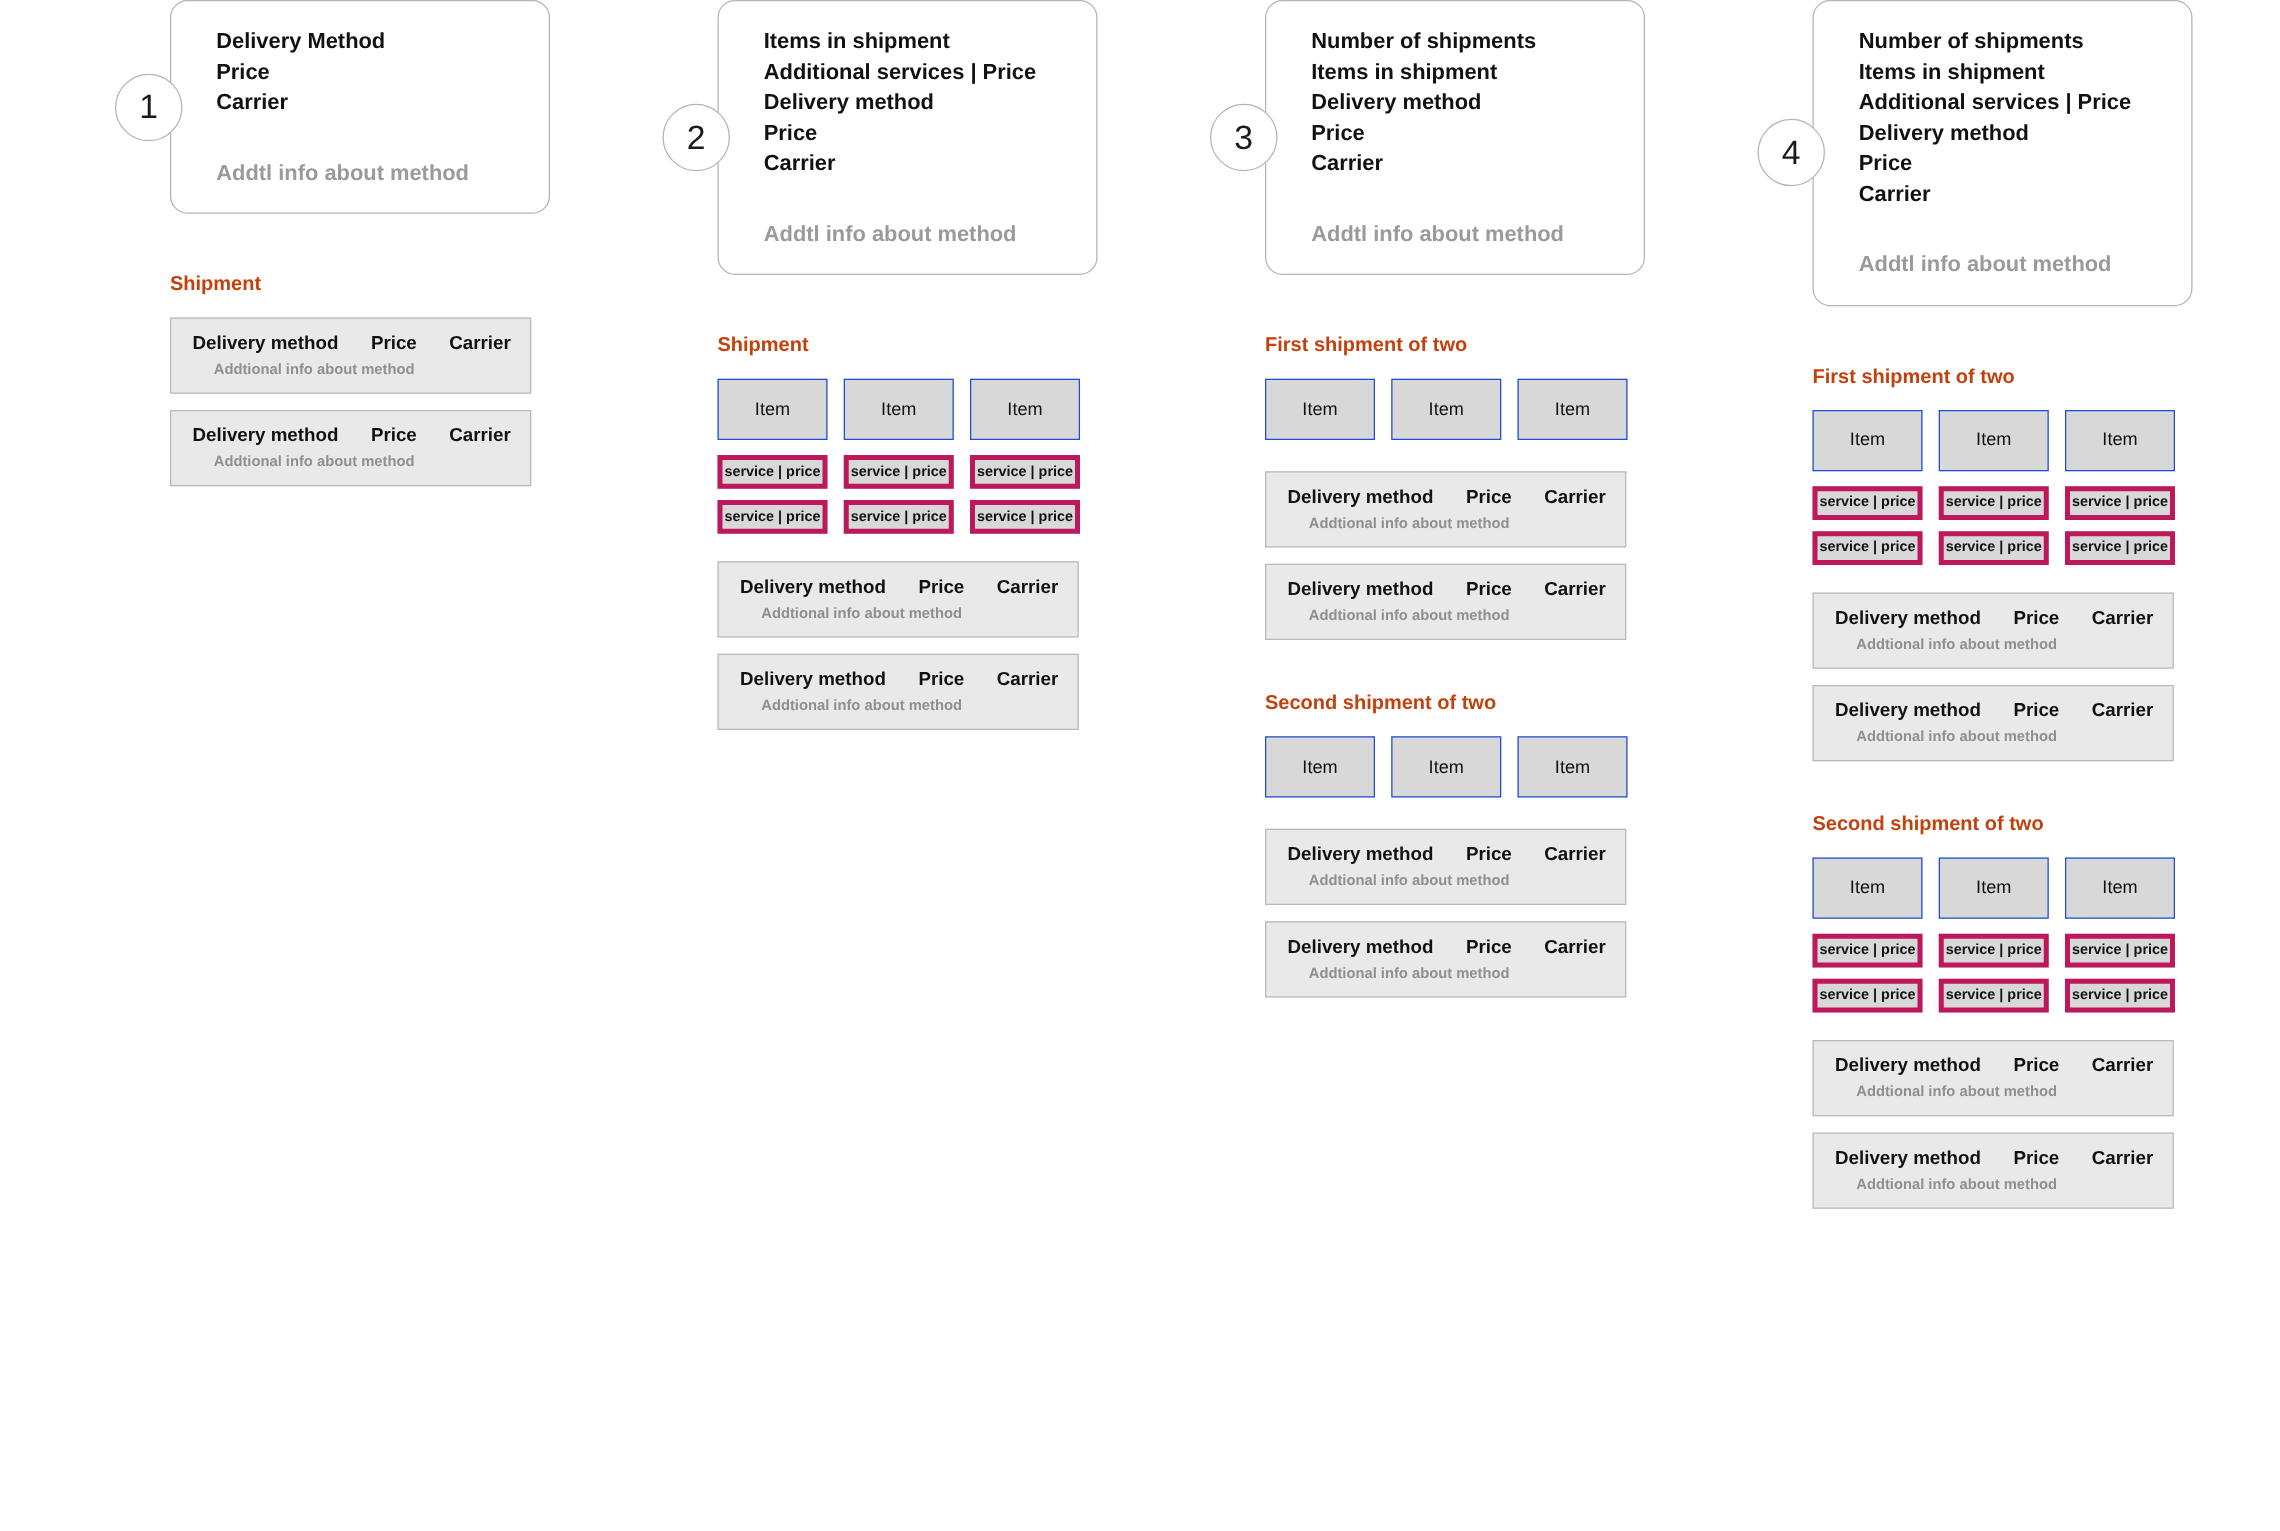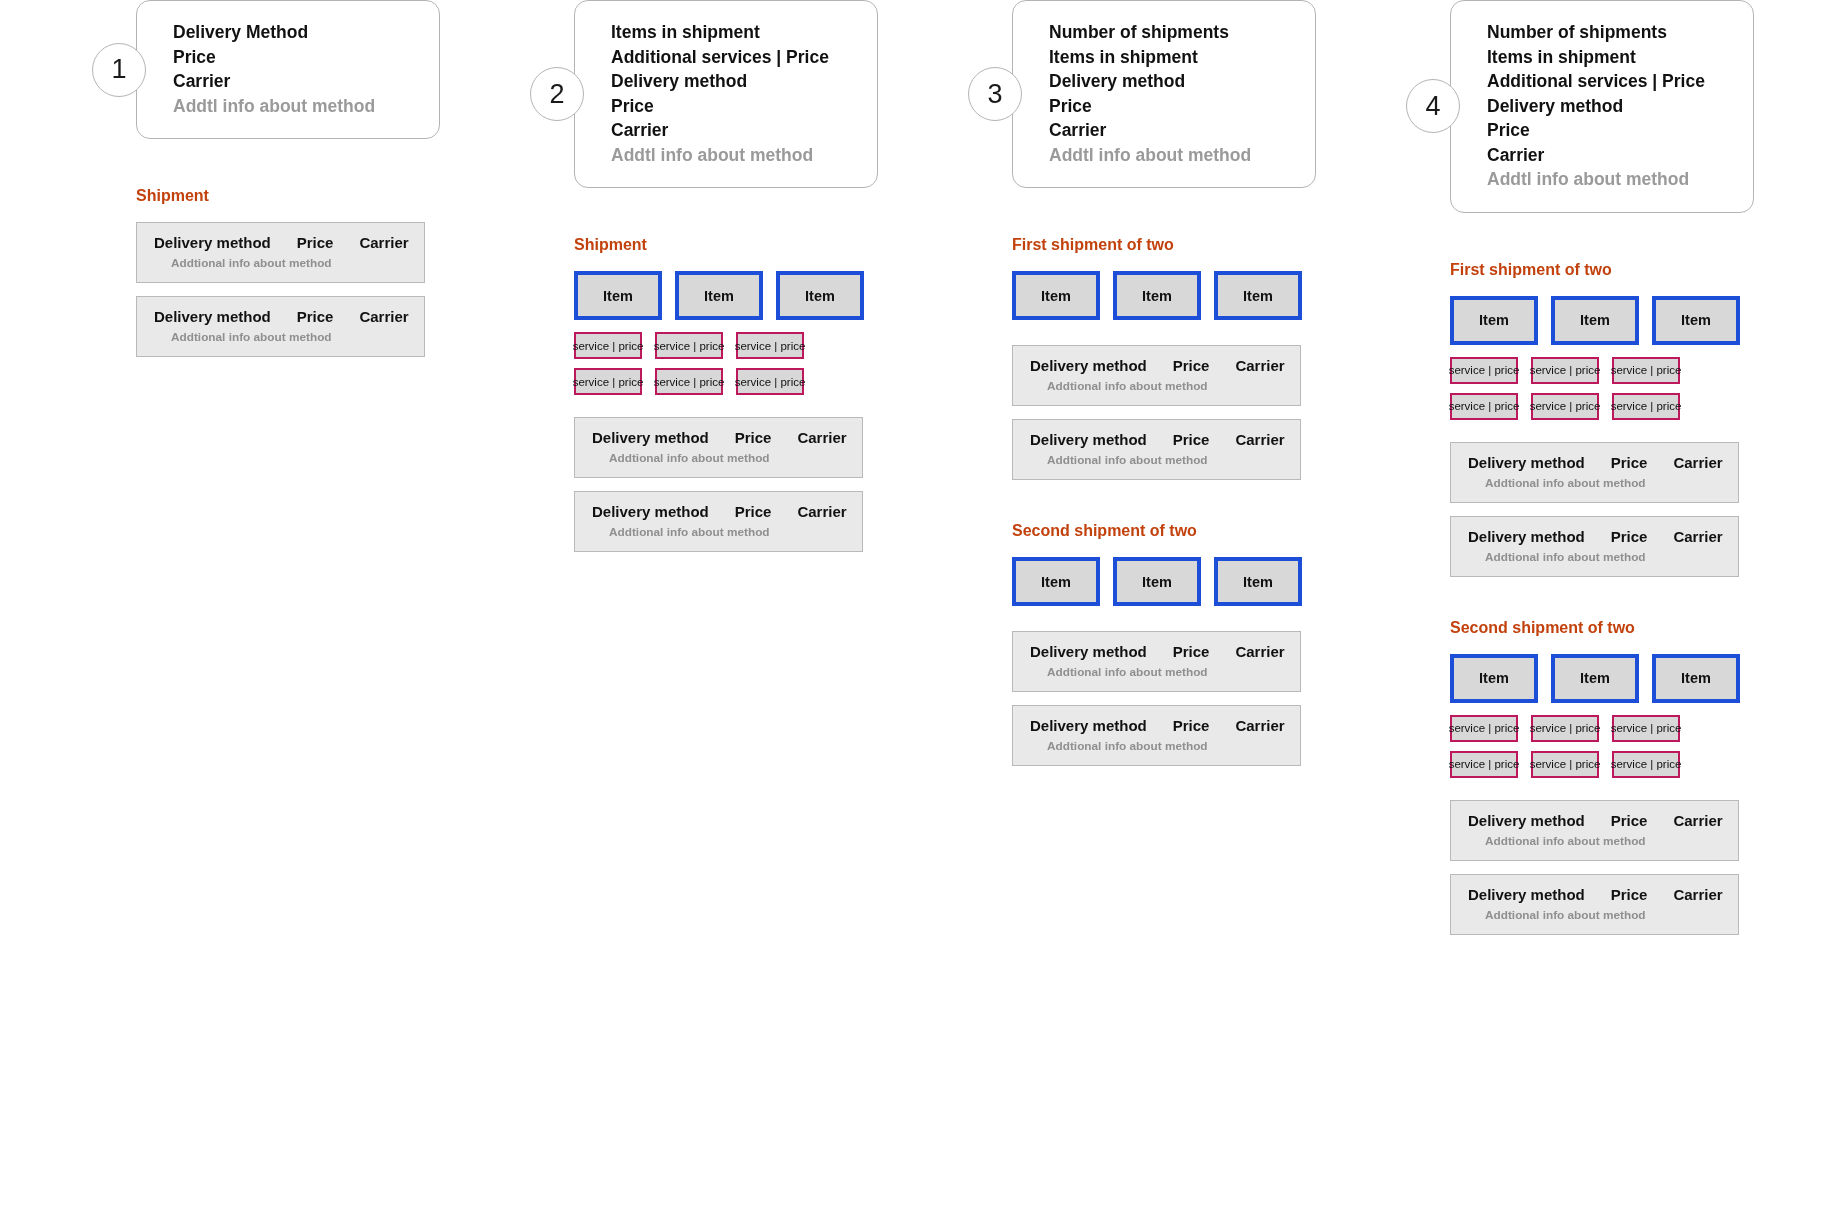--- a/index.html
+++ b/index.html
@@ -68,20 +68,21 @@
   .callout-line {
     font-size: 17.5px;
     font-weight: bold;
     line-height: 24.5px;
     color: #111111;
     white-space: nowrap;
   }
   .callout-line.muted {
     font-weight: bold;
     color: #9a9a9a;
+    margin-top: 32px;
   }
 
   
   .section-heading {
     font-size: 16px;
     font-weight: bold;
     color: #c2410c;
     margin: 0 0 17px 0;
     padding-left: 18px;
   }
@@ -91,46 +92,46 @@
 
   .items-row {
     display: flex;
     gap: 13px;
     margin-bottom: 12px;
   }
   .item-chip {
     width: 88px;
     height: 49px;
     background: #d8d8d8;
-    border: 4px solid #1d4ed8;
+    border: 1px solid #1d4ed8;
     box-sizing: border-box;
     display: flex;
     align-items: center;
     justify-content: center;
     font-size: 14.5px;
-    font-weight: bold;
+    font-weight: normal;
     color: #111111;
   }
 
   .services-row {
     display: flex;
     gap: 13px;
     margin-bottom: 9px;
   }
   .service-chip {
-    width: 68px;
+    width: 88px;
     height: 27px;
     background: #d8d8d8;
-    border: 2px solid #be185d;
+    border: 4px solid #be185d;
     box-sizing: border-box;
     display: flex;
     align-items: center;
     justify-content: center;
     font-size: 11.5px;
-    font-weight: normal;
+    font-weight: bold;
     color: #111111;
     white-space: nowrap;
   }
 
   .delivery-row {
     width: 289px;
     background: #e9e9e9;
     border: 1px solid #b9b9b9;
     box-sizing: border-box;
     padding: 11px 0 12px 17px;

